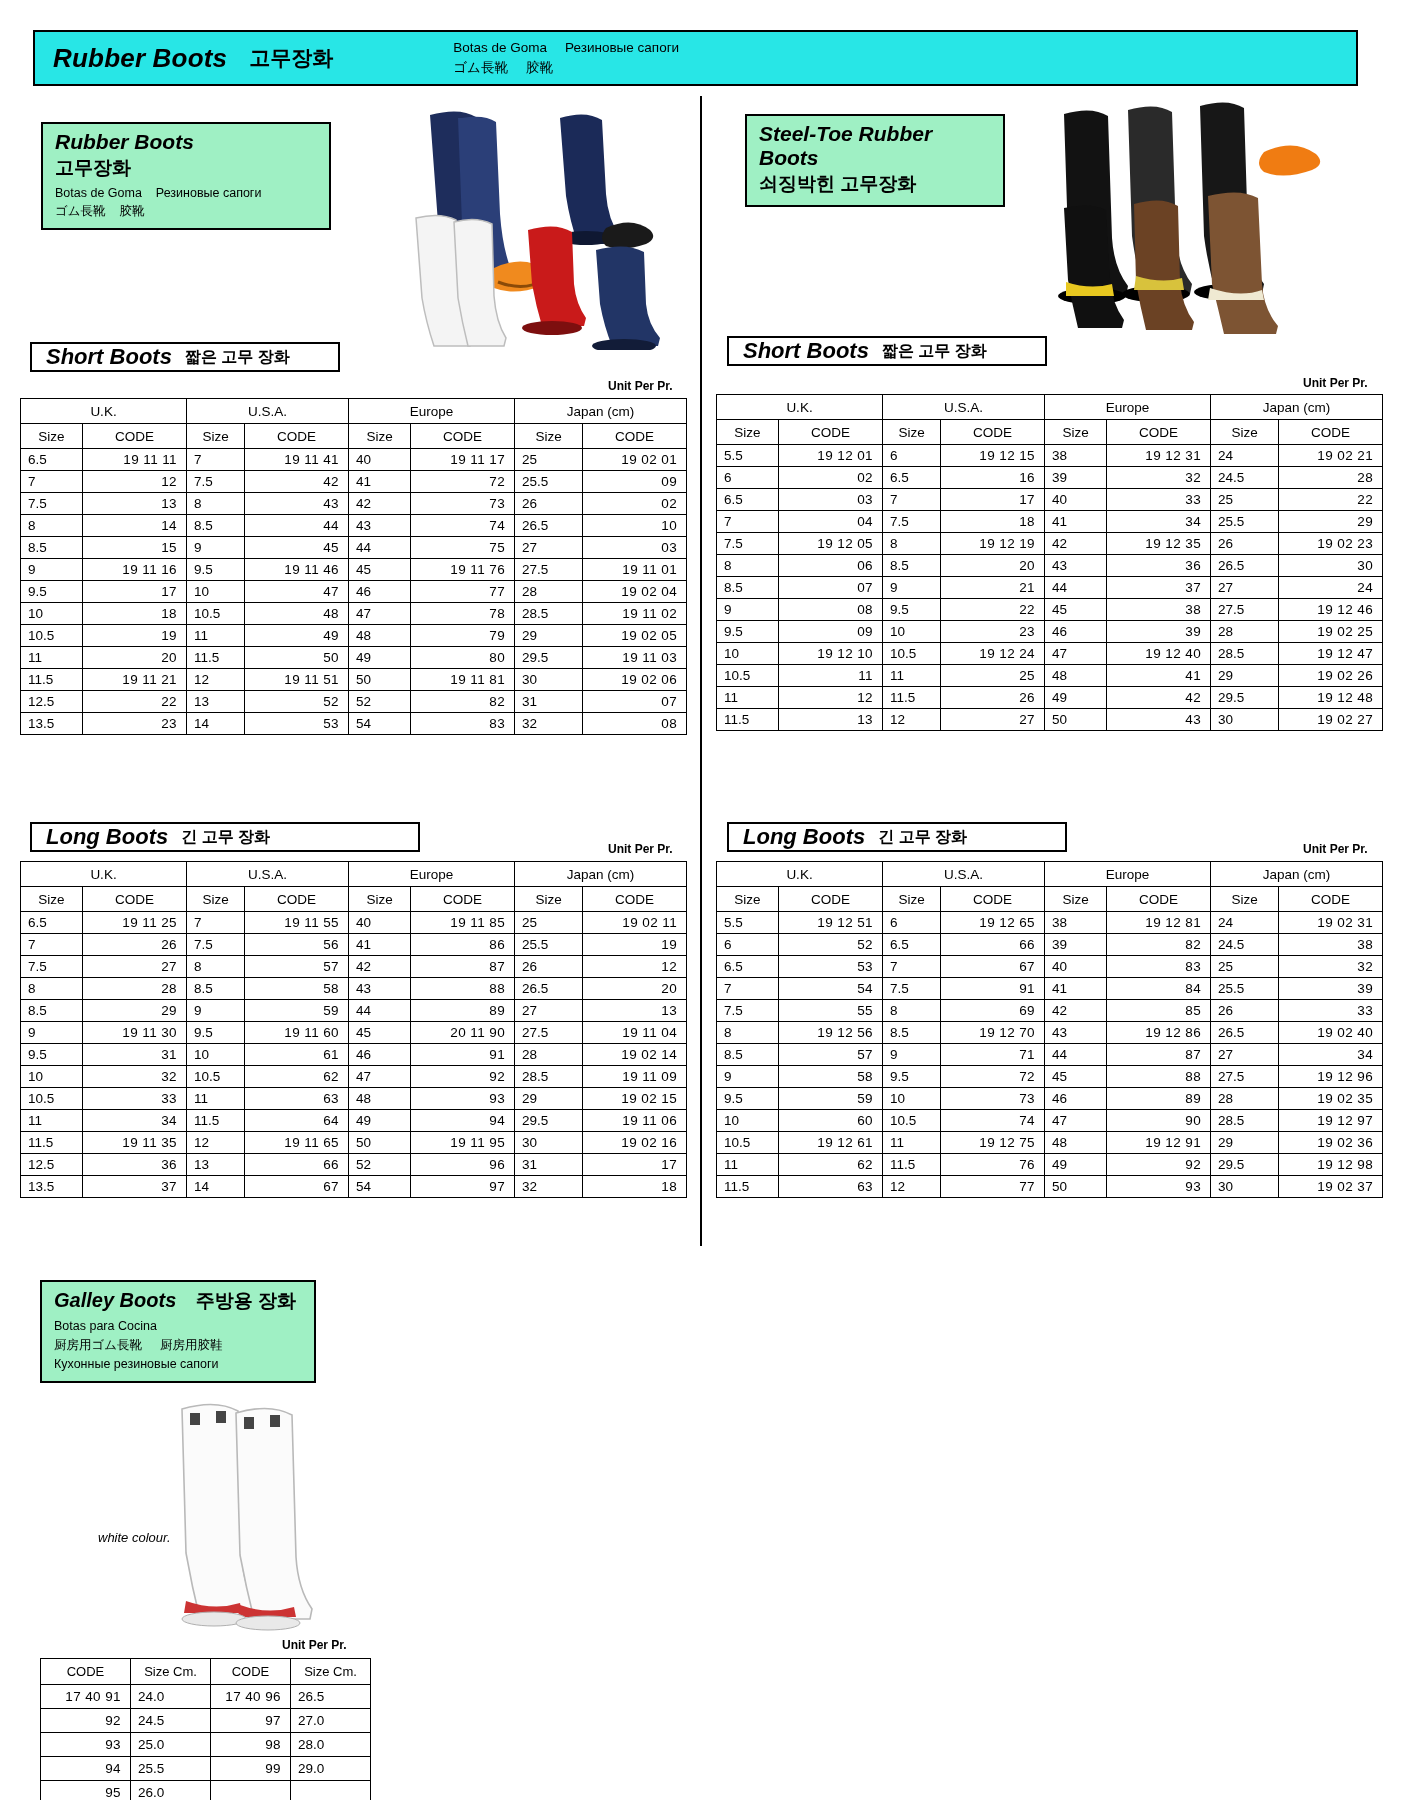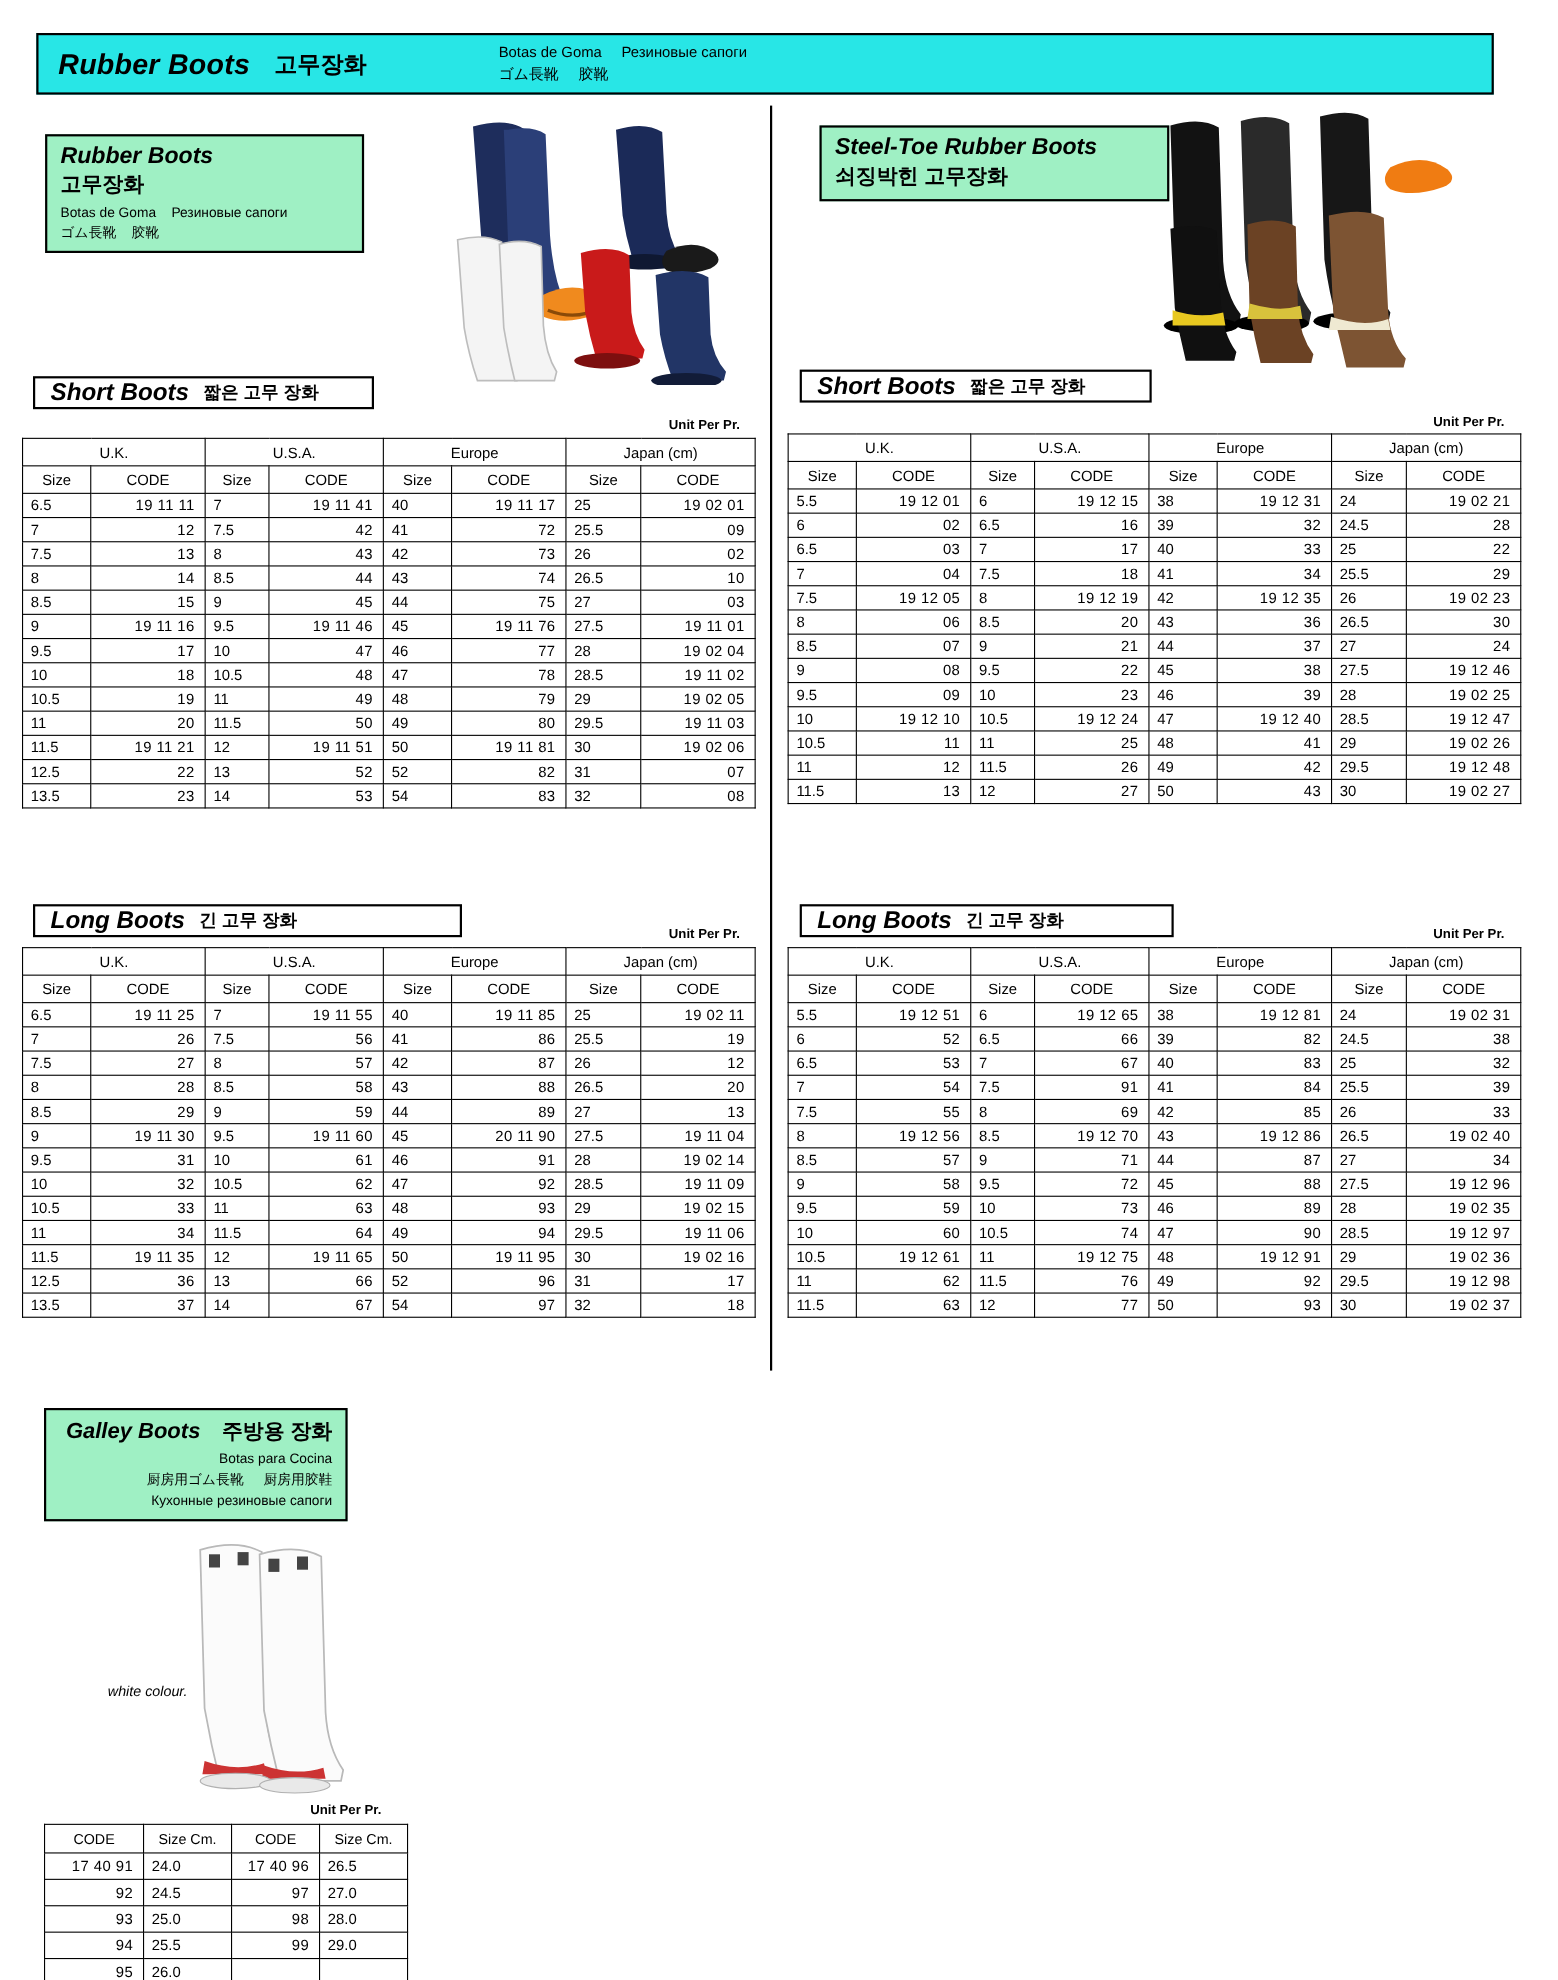--- a/index.html
+++ b/index.html
@@ -67,21 +67,20 @@
   .vdiv{position:absolute;left:700px;top:96px;width:2px;height:1150px;background:#000;}
 
   
   .imgwrap{position:absolute;}
   svg{display:block;}
 
   
   .galleybox{
     position:absolute;background:#9ff0c4;border:2px solid #000;box-sizing:border-box;
     padding:6px 12px 8px 12px;
-    text-align:right;
   }
   .galleybox .t1{font-style:italic;font-weight:bold;font-size:20px;}
   .galleybox .t1 .kr{font-style:normal;font-size:19px;margin-left:14px;}
   .galleybox .t2{font-size:12.5px;margin-top:3px;line-height:1.5;}
   .galleybox .t2 .sp{display:inline-block;width:18px;}
   .whitecolour{position:absolute;font-size:13px;font-style:italic;}
   table.galley{
     position:absolute;border-collapse:collapse;table-layout:fixed;font-size:13px;
   }
   table.galley td,table.galley th{border:1px solid #000;font-weight:normal;height:21px;}
@@ -137,21 +136,21 @@
       </g>
 
       <path d="M118 130 q28 -8 44 2 l2 52 q2 20 12 34 l-2 8 -42 0 q-6 -20 -10 -42 l-4 -54z" fill="#c91a1a"></path>
       <ellipse cx="142" cy="228" rx="30" ry="7" fill="#7d0f0f"></ellipse>
 
       <path d="M186 150 q30 -8 48 2 l2 52 q2 20 14 34 l-2 8 -46 0 q-8 -20 -12 -42 l-4 -54z" fill="#223566"></path>
       <ellipse cx="214" cy="246" rx="32" ry="7" fill="#121c38"></ellipse>
     </svg>
   </div>
 
-  <div class="greenbox" style="left:745px;top:114px;width:318px;">
+  <div class="greenbox" style="left:745px;top:114px;width:260px;">
     <div class="t1">Steel-Toe Rubber Boots</div>
     <div class="t2">쇠징박힌 고무장화</div>
   </div>
 
   <div class="imgwrap" style="left:1050px;top:96px;">
     <svg width="300" height="250" viewBox="0 0 300 250">
 
       <path d="M14 18 q28 -8 44 2 l4 122 q2 30 16 48 l-2 10 -46 0 q-8 -28 -12 -58 l-4 -124z" fill="#121212"></path>
       <ellipse cx="42" cy="200" rx="34" ry="8" fill="#000"></ellipse>
 

